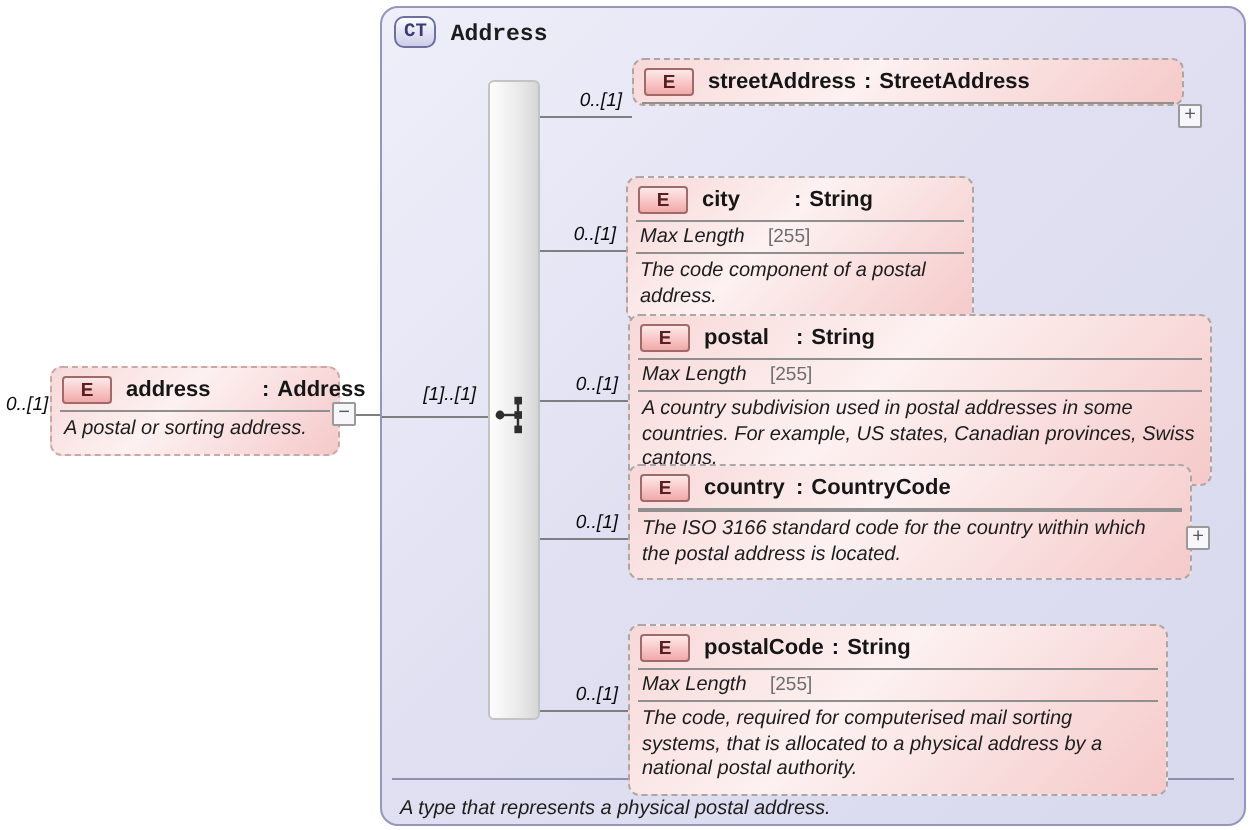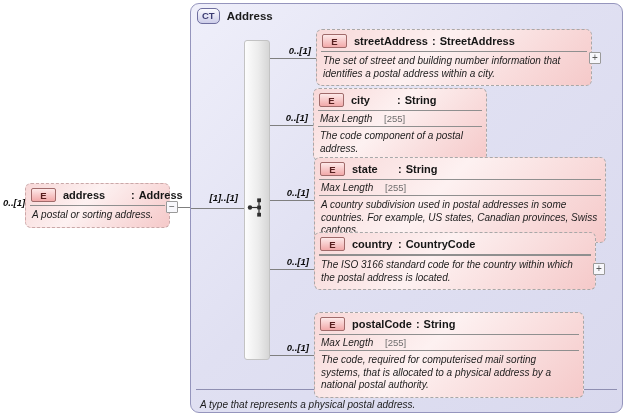--- a/index.html
+++ b/index.html
@@ -6,41 +6,41 @@
   body { background: #ffffff; font-family: "Liberation Sans", "DejaVu Sans", sans-serif; }
   .canvas {
     position: relative; width: 630px; height: 415px; background: #ffffff; overflow: hidden;
   }
   
   .ct-box {
     position: absolute; left: 190px; top: 3px; width: 433px; height: 410px;
     border: 1px solid #9595bd; border-radius: 9px;
     background: linear-gradient(135deg, #efeffa 0%, #e0e0f2 45%, #d9d9ee 100%);
   }
-  .ct-header { position: absolute; left: 6px; top: 4px; display: flex; align-items: center; gap: 7px; }
+  .ct-header { position: absolute; left: 6px; top: 4px; display: flex; align-items: flex-end; gap: 7px; font-family: Liberation Mono, monospace; }
   .ct-badge {
     display: inline-block; padding: 1px 4px 2px 4px; font-size: 9.5px; font-weight: bold;
     color: #3c3c72; border: 1px solid #6f6f9f; border-radius: 5px;
     background: linear-gradient(180deg, #fbfbff 0%, #cdcdе9 100%);
     background: linear-gradient(180deg, #fbfbff 0%, #cdcde9 100%);
   }
   .ct-title { font-size: 11.5px; font-weight: bold; color: #1c1c1c; }
   .ct-footer-sep { position: absolute; left: 5px; right: 5px; bottom: 22px; border-top: 1px solid #8f8fb2; }
   .ct-footer { position: absolute; left: 9px; right: 8px; bottom: 2px; font-size: 10px; font-style: italic; color: #1c1c1c; margin-top: 19px; }
   
   .rail {
     position: absolute; left: 53px; top: 36px; width: 26px; height: 320px;
     border: 1px solid #c3c3c3; border-radius: 3px;
     background: linear-gradient(90deg, #fdfdfd 0%, #ececec 55%, #d6d6d6 100%);
   }
   .seq-glyph { position: absolute; left: 55px; top: 192px; width: 22px; height: 23px; }
   
   .h-line { position: absolute; height: 0; border-top: 1px solid #7f7f7f; }
   .card-label {
-    position: absolute; font-size: 9.5px; font-weight: bold; font-style: italic; color: #0a0a0a;
+    position: absolute; font-size: 9.5px; font-weight: normal; font-style: italic; color: #0a0a0a;
     white-space: nowrap;
   }
   
   .el-box {
     position: absolute; border: 1px dashed #a8a8a8; border-radius: 6px;
     background: linear-gradient(135deg, #f8d8d8 0%, #fdf1f1 42%, #f5c9c9 100%);
     box-shadow: 0 0 0 0 transparent;
   }
   .el-box.root { border-color: #c9a8a8; }
   .el-header { display: flex; align-items: center; padding: 4px 5px 3px 5px; }
@@ -110,21 +110,20 @@
     <div class="ct-footer">A type that represents a physical postal address.</div>
   <div class="el-box" style="left: 125px; top: 25px; width: 276px;">
     <div class="el-header">
       <span class="e-badge">E</span>
       <span class="el-name">streetAddress</span>
       <span class="el-colon">:</span>
       <span class="el-type">StreetAddress</span>
     </div>
     <div class="sep"></div>
 
-    <div class="el-desc">The set of street and building number information that identifies a postal address within a city.</div>
   </div>
       <div class="h-line" style="left: 79px; top: 54px; width: 46px;"></div>
       <span class="card-label" style="right: 311px; top: 41px;">0..[1]</span>
       <div class="plus-box" style="left: 398px; top: 48px;">+</div>
       <div class="el-box" style="left: 122px; top: 84px; width: 174px;">
     <div class="el-header">
       <span class="e-badge">E</span>
       <span class="el-name">city</span>
       <span class="el-colon">:</span>
       <span class="el-type">String</span>
@@ -135,21 +134,21 @@
       <span class="facet-value">[255]</span>
     </div>
     <div class="sep"></div>
     <div class="el-desc">The code component of a postal address.</div>
   </div>
       <div class="h-line" style="left: 79px; top: 121px; width: 43px;"></div>
       <span class="card-label" style="right: 314px; top: 108px;">0..[1]</span>
       <div class="el-box" style="left: 123px; top: 153px; width: 292px;">
     <div class="el-header">
       <span class="e-badge">E</span>
-      <span class="el-name">state</span>
+      <span class="el-name">postal</span>
       <span class="el-colon">:</span>
       <span class="el-type">String</span>
     </div>
     <div class="sep"></div>
     <div class="facet-row">
       <span class="facet-label">Max Length</span>
       <span class="facet-value">[255]</span>
     </div>
     <div class="sep"></div>
     <div class="el-desc">A country subdivision used in postal addresses in some countries. For example, US states, Canadian provinces, Swiss cantons.</div>

